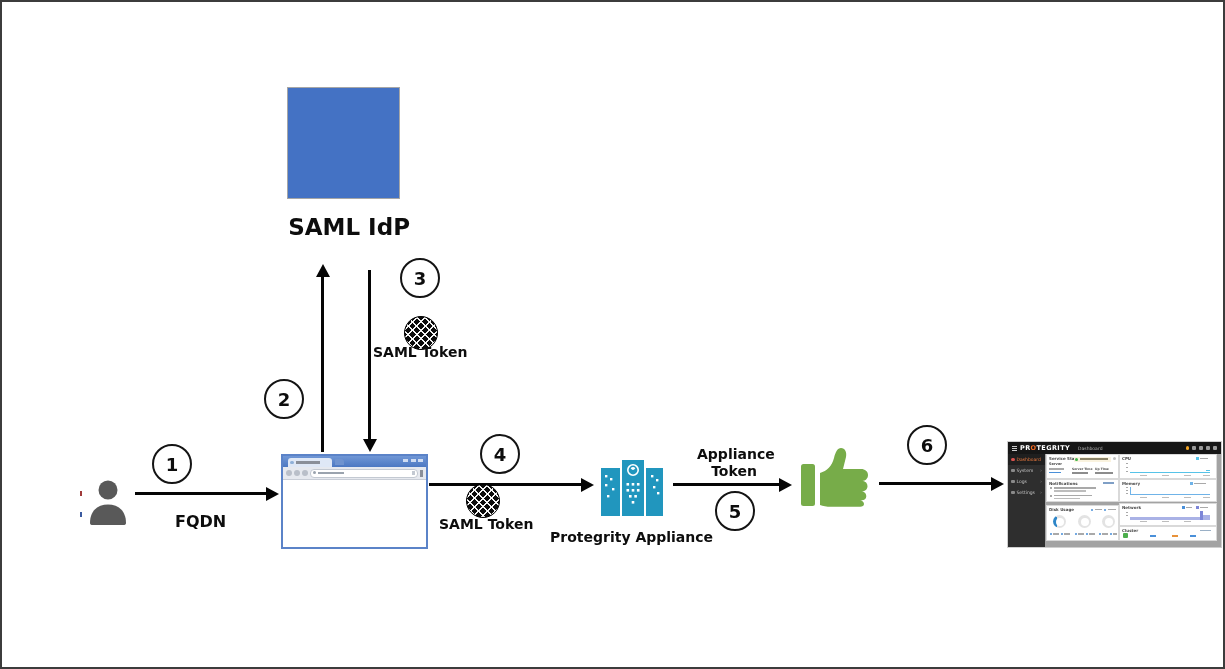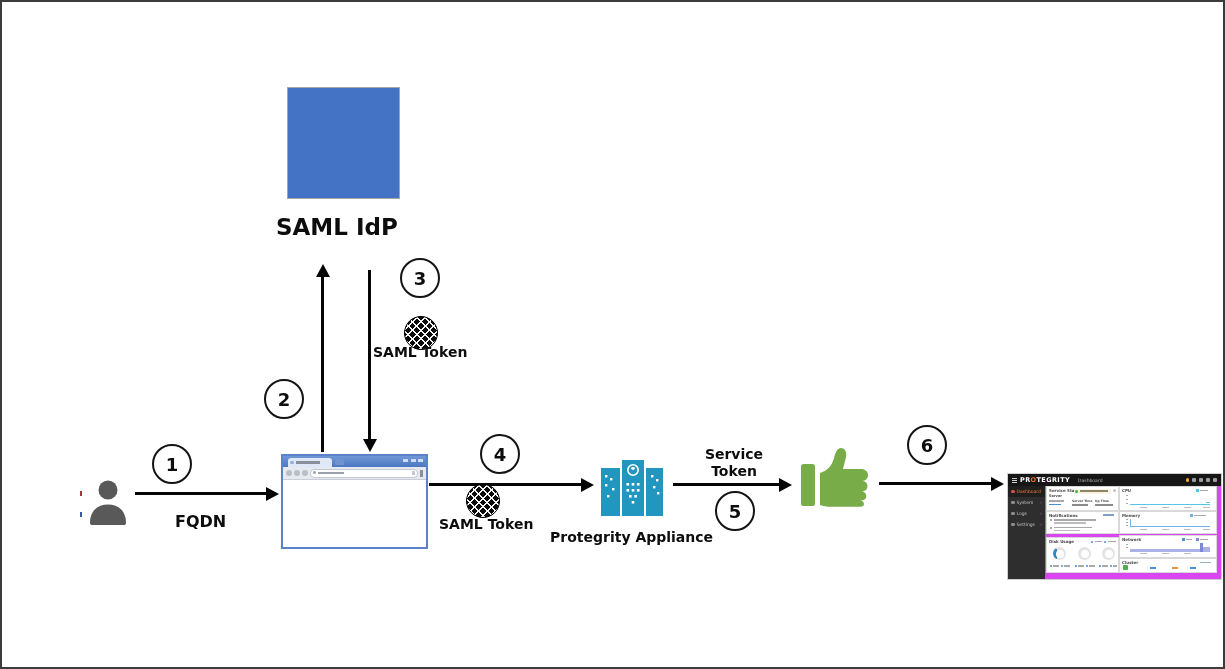--- a/index.html
+++ b/index.html
@@ -7,21 +7,21 @@
     position:relative; width:1225px; height:669px; background:#ffffff;
     border:2px solid #3c3c3c; box-sizing:border-box; overflow:hidden;
     font-family:"DejaVu Sans", "Liberation Sans", sans-serif;
   }
   .abs { position:absolute; }
   .lbl { position:absolute; font-weight:bold; color:#0d0d0d; font-size:14px; white-space:nowrap; }
 
   
   .idp-square { position:absolute; left:285px; top:85px; width:113px; height:112px;
     background:#4472C4; border:1px solid #a6a6a6; box-sizing:border-box; }
-  .idp-lbl { left:274px; top:212px; width:134px; text-align:left; font-size:23px; white-space:nowrap; }
+  .idp-lbl { left:274px; top:212px; width:134px; text-align:right; font-size:23px; white-space:nowrap; }
 
   
   .step-circle { position:absolute; width:40px; height:40px; border:2px solid #141414;
     border-radius:50%; background:#fff; box-sizing:border-box;
     display:flex; align-items:center; justify-content:center;
     font-weight:bold; font-size:18px; color:#0d0d0d; }
 
   
   .arrow-h { position:absolute; height:3px; background:#050505; }
   .arrow-h::after { content:""; position:absolute; right:-12px; top:-5.5px; width:0; height:0;
@@ -55,22 +55,22 @@
     display:flex; align-items:center; gap:2px; padding:0 3px; box-sizing:border-box; }
   .b-nav { width:6px; height:6px; border-radius:50%; background:#b9bfc9; }
   .b-url { flex:1; height:7px; background:#fff; border:1px solid #c3c9d2; border-radius:4px; position:relative; }
   .b-url .u-dot { position:absolute; left:2px; top:1.5px; width:3px; height:3px; border-radius:50%; background:#9aa3ae; }
   .b-url .u-bar { position:absolute; left:7px; top:2px; width:26px; height:2.5px; background:#9aa3ae; }
   .b-url .u-star { position:absolute; right:2px; top:1.5px; width:3.5px; height:3.5px; background:#c3c9d2; }
   .b-wrench { width:3px; height:7px; background:#8a8f99; }
   .b-content { height:66px; background:#fff; }
 
   
-  .dash { position:absolute; left:1006px; top:440px; width:213px; height:105px; background:#d946ef;
-    box-shadow:0 0 0 1px #cfcfcf; overflow:hidden; font-family:"DejaVu Sans", sans-serif;margin-top:32px; }
+  .dash { position:absolute; left:1006px; top:440px; width:213px; height:105px; background:#a3a3a3;
+    box-shadow:0 0 0 1px #cfcfcf; overflow:hidden; font-family:"DejaVu Sans", sans-serif; }
   .d-header { position:absolute; left:0; top:0; width:213px; height:12px; background:#161616;
     display:flex; align-items:center; padding:0 4px; box-sizing:border-box; gap:3px; }
   .d-burger { display:flex; flex-direction:column; gap:1px; }
   .d-burger span { width:5px; height:1px; background:#cccccc; display:block; }
   .d-logo { font-size:6.5px; font-weight:bold; color:#ffffff; letter-spacing:.4px; line-height:1; }
   .d-logo .o { color:#f26a22; }
   .d-title { font-size:4.5px; color:#b3b3b3; margin-left:5px; }
   .d-hicons { margin-left:auto; display:flex; align-items:center; gap:3px; }
   .d-hicons .badge { width:3.5px; height:3.5px; border-radius:50%; background:#f5a623; }
   .d-hicons .ic { width:4px; height:4px; background:#9b9b9b; border-radius:1px; }
@@ -173,21 +173,21 @@
       <rect x="14" y="29" width="2.4" height="2.4" fill="#fff"></rect>
     <rect x="9" y="36" width="2.4" height="2.4" fill="#fff"></rect>
     <rect x="53" y="16" width="2.4" height="2.4" fill="#fff"></rect>
       <rect x="58" y="20" width="2.4" height="2.4" fill="#fff"></rect>
     <rect x="55" y="27" width="2.4" height="2.4" fill="#fff"></rect>
       <rect x="59" y="33" width="2.4" height="2.4" fill="#fff"></rect>
   </svg>
   <div class="lbl" style="left:548px; top:527px;">Protegrity Appliance</div>
 
   <div class="arrow-h" style="left:671px; top:481px; width:107px;"></div>
-  <div class="lbl" style="left:695px; top:444px; width:74px; text-align:center; white-space:normal; line-height:17px;">Service Token</div>
+  <div class="lbl" style="left:695px; top:444px; width:74px; text-align:center; white-space:normal; line-height:17px;">Appliance Token</div>
   <div class="step-circle" style="left:713px; top:489px;">5</div>
 
   <svg class="abs" style="left:797px; top:443px;" width="76" height="64" viewBox="0 0 76 64">
     <rect x="2" y="19" width="14" height="42" rx="2.5" fill="#77AC49"></rect>
     <path d="M21 60 L21 28 C28 26 33 21 35 13 C36.5 7 38.5 3 42 3 C46 3 48 7 47 12 L44 24 L62 24 C66 24 69 26.5 69 30 C69 33.5 66.5 35.8 63.5 35.8 C66.5 36.3 68.5 38.3 68.5 41.2 C68.5 44.2 66 46.2 63 46.2 C65.8 46.8 67.3 48.8 67.3 51.2 C67.3 53.7 65.3 55.3 62.8 55.3 L61.3 55.3 C63.6 55.9 65 57.3 65 59 C65 60.8 63.4 61.8 61.2 61.8 L32 61.8 C27.5 61.8 24 61 21 60 Z" fill="#77AC49"></path>
   </svg>
 
   <div class="step-circle" style="left:905px; top:423px;">6</div>
   <div class="arrow-h" style="left:877px; top:480px; width:113px;"></div>
 

